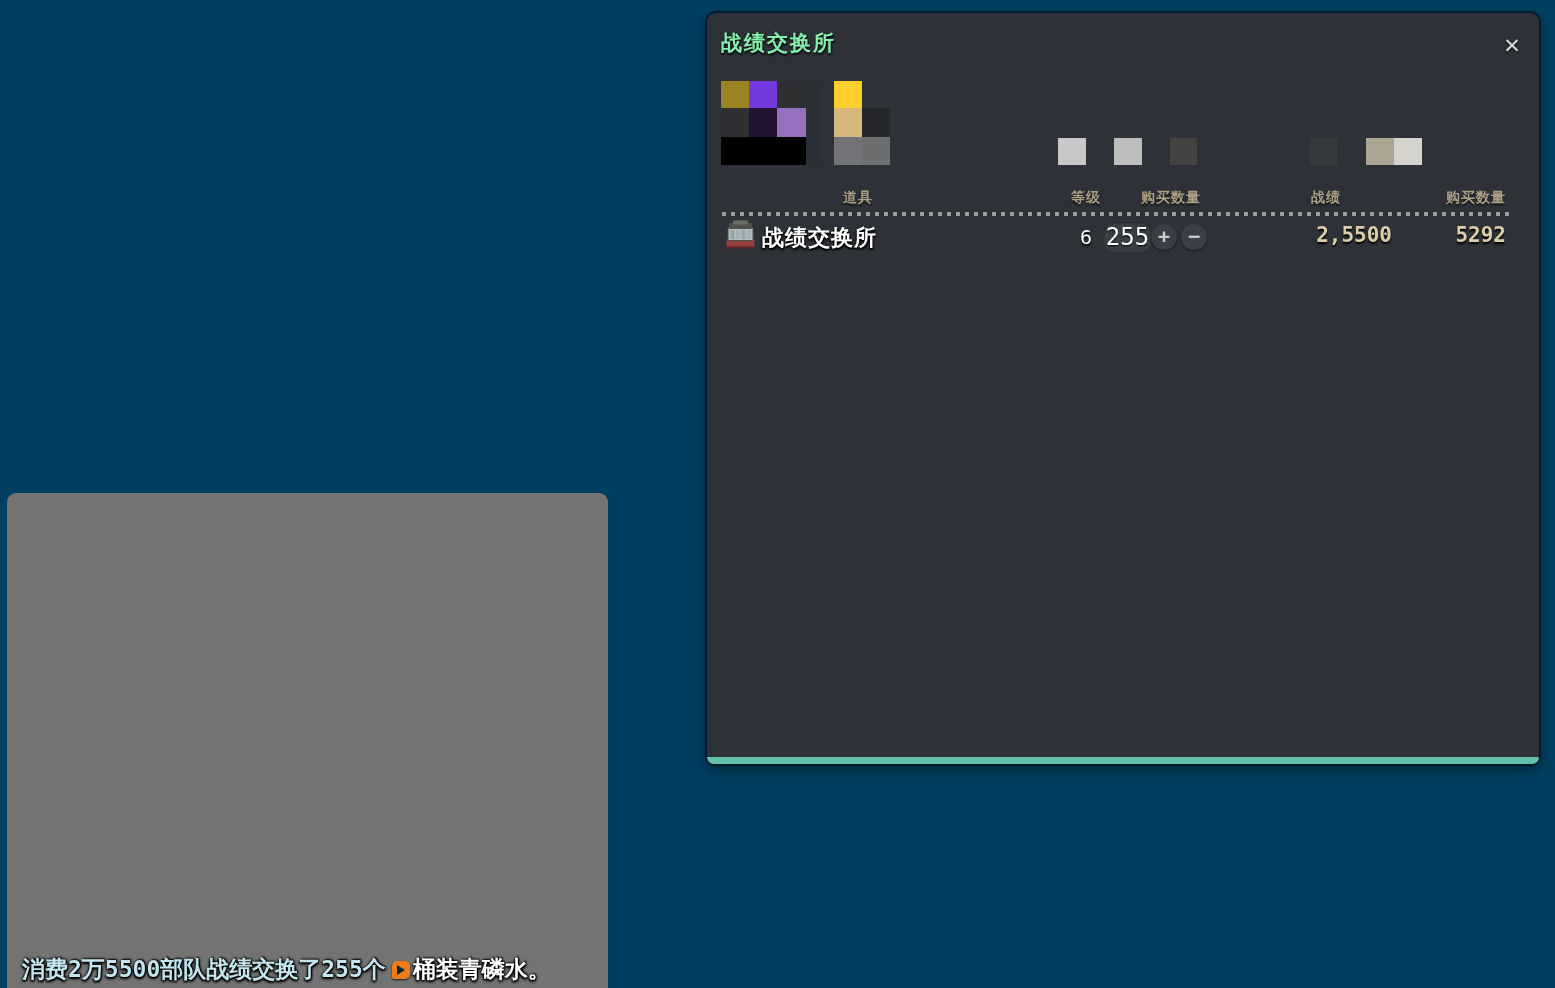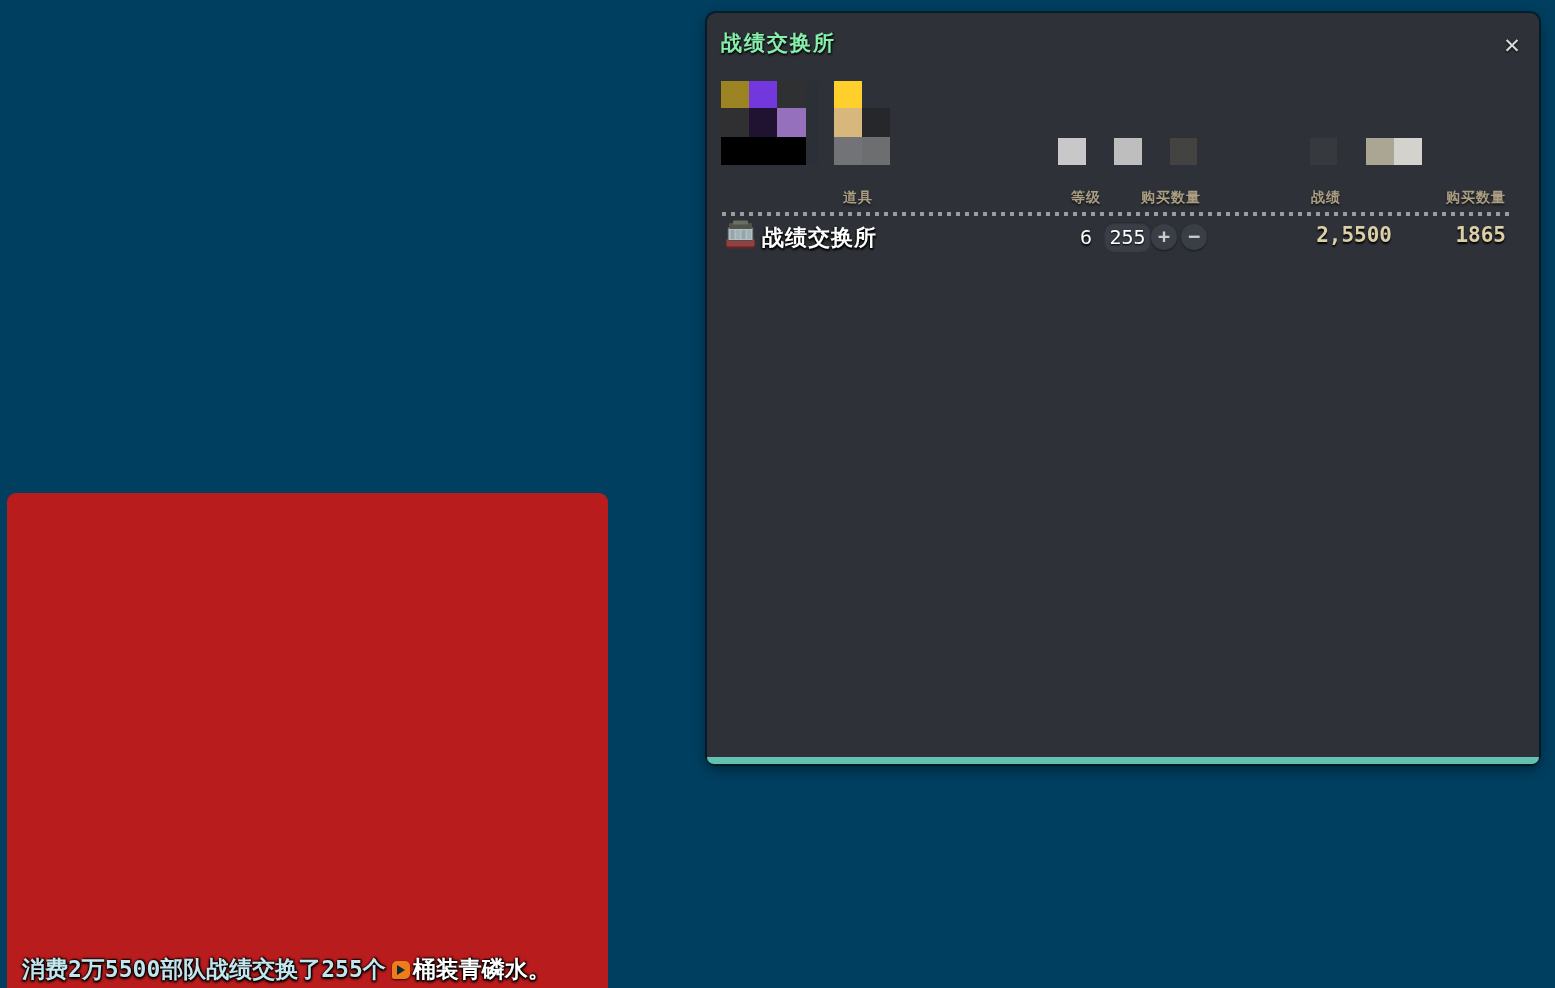--- a/index.html
+++ b/index.html
@@ -6,21 +6,21 @@
   html,body { width:1555px; height:988px; overflow:hidden; }
   body {
     position:relative;
     background:#013f60;
     font-family:"DejaVu Sans","Liberation Sans",sans-serif;
   }
 
   
   .chat-panel {
     position:absolute; left:7px; top:493px; width:601px; height:495px;
-    background:#b91c1c; border-radius:9px 9px 0 0;
+    background:#737373; border-radius:9px 9px 0 0;
   }
   .chat-message {
     position:absolute; left:15px; bottom:2px; width:558px;
     font-size:23px; font-weight:bold; line-height:34px;
     color:#ffffff;
     text-shadow:1px 1px 2px #000, -1px 1px 2px #000, 1px -1px 2px #000, 0 2px 3px rgba(0,0,0,.9);
     word-break:break-all;
   }
   .chat-consume { color:#c3e5ee; }
   .chat-nums { font-family:"DejaVu Sans Mono","Liberation Mono",monospace; }
@@ -84,21 +84,21 @@
     white-space:nowrap;
   }
   .num { font-family:"DejaVu Sans Mono","Liberation Mono",monospace; }
   .level-value {
     position:absolute; right:447px; top:8px;
     font-size:20px; color:#ffffff; text-shadow:0 2px 2px #000;
   }
   .qty-input {
     position:absolute; left:397px; top:5px; width:47px; height:30px;
     background:#3a3e46; border:none; border-radius:10px;
-    color:#ffffff; font-size:20px; text-align:center;
+    color:#ffffff; font-size:24px; text-align:center;
     font-family:"DejaVu Sans Mono","Liberation Mono",monospace;
     box-shadow:inset 0 1px 2px rgba(0,0,0,.45);
     text-shadow:0 1px 2px #000;
   }
   .step-btn {
     position:absolute; top:7px; width:26px; height:26px; border-radius:50%;
     background:#3a3e46; color:#cbcbcb;
     font-size:20px; font-weight:bold; text-align:center; line-height:25px;
     box-shadow:0 1px 2px rgba(0,0,0,.5); cursor:pointer;
     font-family:"DejaVu Sans Mono","Liberation Mono",monospace;
@@ -183,17 +183,17 @@
     <div class="level-value num">6</div>
 
     <input class="qty-input" type="text" value="255" style="">
 
     <div class="step-btn btn-plus">+</div>
 
     <div class="step-btn btn-minus">−</div>
 
     <div class="score-value num">2,5500</div>
 
-    <div class="held-value num">1865</div>
+    <div class="held-value num">5292</div>
   </div>
 
   <div class="teal-bar"></div>
 </div>
 
 </body></html>

